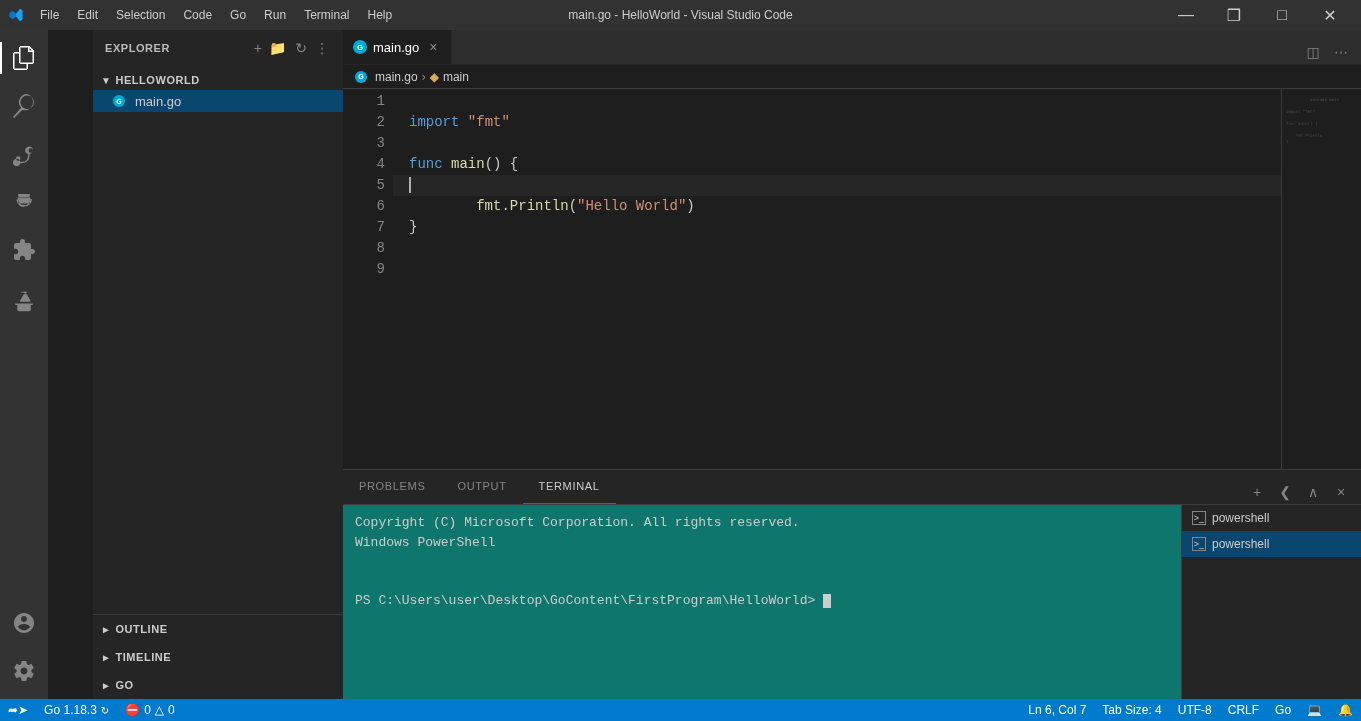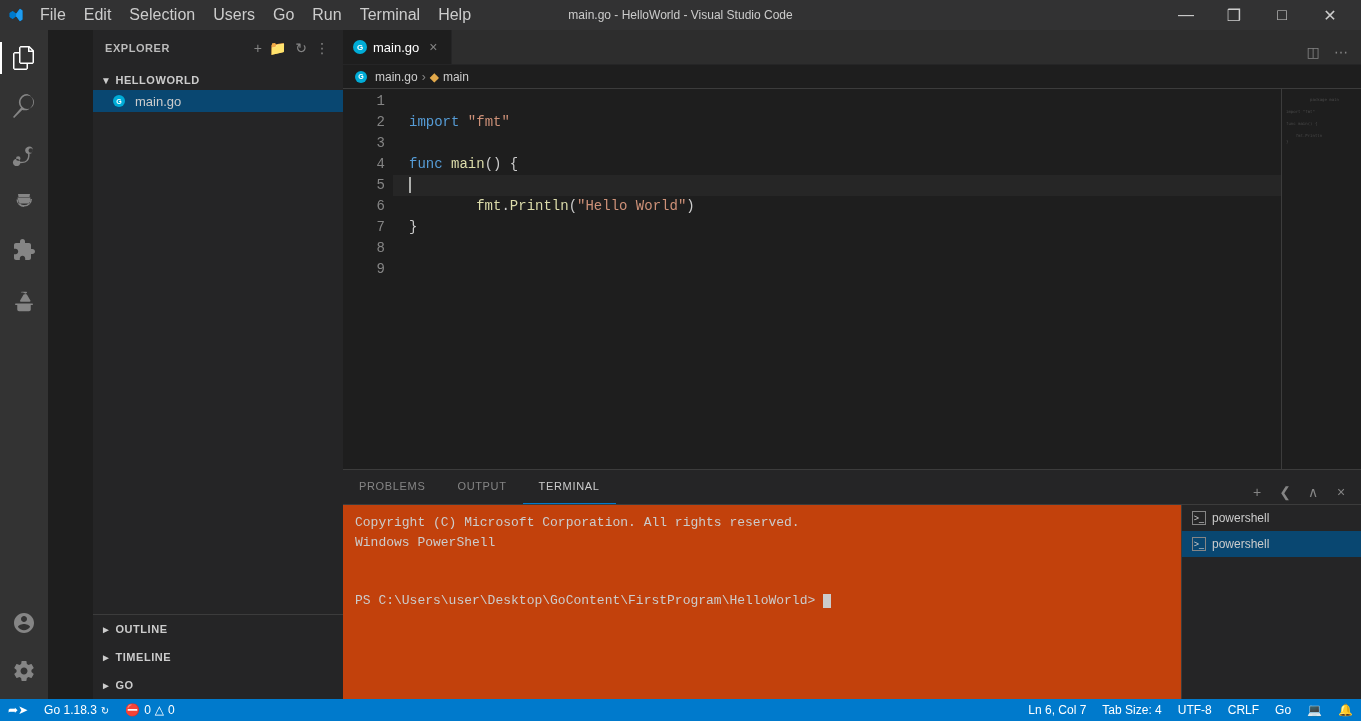--- a/index.html
+++ b/index.html
@@ -3,21 +3,21 @@
   <meta charset="utf-8">
   <style>
     * { margin: 0; padding: 0; box-sizing: border-box; }
     body { font-family: 'Segoe UI', sans-serif; background: #1e1e1e; color: #cccccc; width: 1361px; height: 721px; overflow: hidden; display: flex; flex-direction: column; }
 
     
     .titlebar { height: 30px; background: #323233; display: flex; align-items: center; justify-content: space-between; padding: 0 8px; user-select: none; }
     .titlebar-left { display: flex; align-items: center; gap: 4px; }
     .titlebar-logo { width: 16px; height: 16px; margin-right: 4px; }
     .titlebar-menu { display: flex; align-items: center; gap: 2px; }
-    .titlebar-menu-item { padding: 2px 8px; font-size: 16px; color: #cccccc; cursor: pointer; border-radius: 3px; }
+    .titlebar-menu-item { padding: 2px 8px; font-size: 12px; color: #cccccc; cursor: pointer; border-radius: 3px; }
     .titlebar-title { position: absolute; left: 50%; transform: translateX(-50%); font-size: 12px; color: #cccccc; }
     .titlebar-controls { display: flex; align-items: center; gap: 2px; }
     .titlebar-btn { width: 46px; height: 30px; display: flex; align-items: center; justify-content: center; font-size: 16px; cursor: pointer; color: #cccccc; }
 
     
     .main-layout { display: flex; flex: 1; overflow: hidden; }
 
     
     .activity-bar { width: 48px; background: #333333; display: flex; flex-direction: column; align-items: center; padding-top: 4px; flex-shrink: 0; }
     .activity-icon { width: 48px; height: 48px; display: flex; align-items: center; justify-content: center; cursor: pointer; color: #858585; font-size: 22px; position: relative; }
@@ -66,21 +66,21 @@
     .code-line { padding: 0 16px; white-space: pre; min-height: 21px; }
     .code-line.active-line { background: rgba(255,255,255,0.04); }
     .kw { color: #569cd6; }
     .str { color: #ce9178; }
     .fn { color: #dcdcaa; }
 
     
     .minimap { width: 80px; background: #1e1e1e; border-left: 1px solid #3c3c3c; position: relative; overflow: hidden; }
 
     
-    .panel { height: 230px; background: #c2410c; border-top: 1px solid #3c3c3c; display: flex; flex-direction: column; flex-shrink: 0; }
+    .panel { height: 230px; background: #0f766e; border-top: 1px solid #3c3c3c; display: flex; flex-direction: column; flex-shrink: 0; }
     .panel-tabs { height: 35px; background: #252526; display: flex; align-items: flex-end; border-bottom: 1px solid #3c3c3c; }
     .panel-tab { padding: 0 16px; height: 35px; display: flex; align-items: center; font-size: 11px; cursor: pointer; color: #858585; border-bottom: 1px solid transparent; text-transform: uppercase; letter-spacing: 0.06em; }
     .panel-tab.active { color: #cccccc; border-bottom-color: #007acc; }
     .panel-right { margin-left: auto; display: flex; align-items: center; padding: 0 8px; gap: 4px; }
     .panel-icon-btn { width: 24px; height: 24px; display: flex; align-items: center; justify-content: center; cursor: pointer; color: #858585; font-size: 14px; border-radius: 3px; }
     .panel-content { flex: 1; display: flex; overflow: hidden; }
     .terminal-main { flex: 1; padding: 8px 12px; font-family: 'Consolas', 'Courier New', monospace; font-size: 13px; color: #cccccc; line-height: 1.5; overflow-y: auto; }
     .terminal-sidebar { width: 180px; background: #252526; border-left: 1px solid #3c3c3c; display: flex; flex-direction: column; }
     .terminal-shell-item { display: flex; align-items: center; padding: 6px 10px; font-size: 12px; cursor: pointer; color: #cccccc; gap: 6px; }
     .terminal-shell-item.active { background: #094771; }
@@ -104,21 +104,21 @@
   <div class="titlebar-left">
     <svg class="titlebar-logo" viewBox="0 0 100 100">
       <path fill="#0065A9" d="M74.9 10.4L51 42.1 29.1 24.5 10 37.6v24.8l19.1 13.1L51 57.9l23.9 31.7L90 78.4V21.6z"></path>
       <path fill="#007ACC" d="M74.9 89.6L51 57.9l-21.9 17.6L10 62.4V37.6l19.1-13.1L51 42.1 74.9 10.4 90 21.6v56.8z"></path>
       <path fill="#1F9CF0" d="M74.9 10.4L51 42.1V57.9l23.9 31.7L90 78.4V21.6z"></path>
     </svg>
     <div class="titlebar-menu">
       <div class="titlebar-menu-item">File</div>
       <div class="titlebar-menu-item">Edit</div>
       <div class="titlebar-menu-item">Selection</div>
-      <div class="titlebar-menu-item">Users</div>
+      <div class="titlebar-menu-item">Code</div>
       <div class="titlebar-menu-item">Go</div>
       <div class="titlebar-menu-item">Run</div>
       <div class="titlebar-menu-item">Terminal</div>
       <div class="titlebar-menu-item">Help</div>
     </div>
   </div>
   <div class="titlebar-title">main.go - HelloWorld - Visual Studio Code</div>
   <div class="titlebar-controls">
     <div class="titlebar-btn">—</div>
     <div class="titlebar-btn">❒</div>

